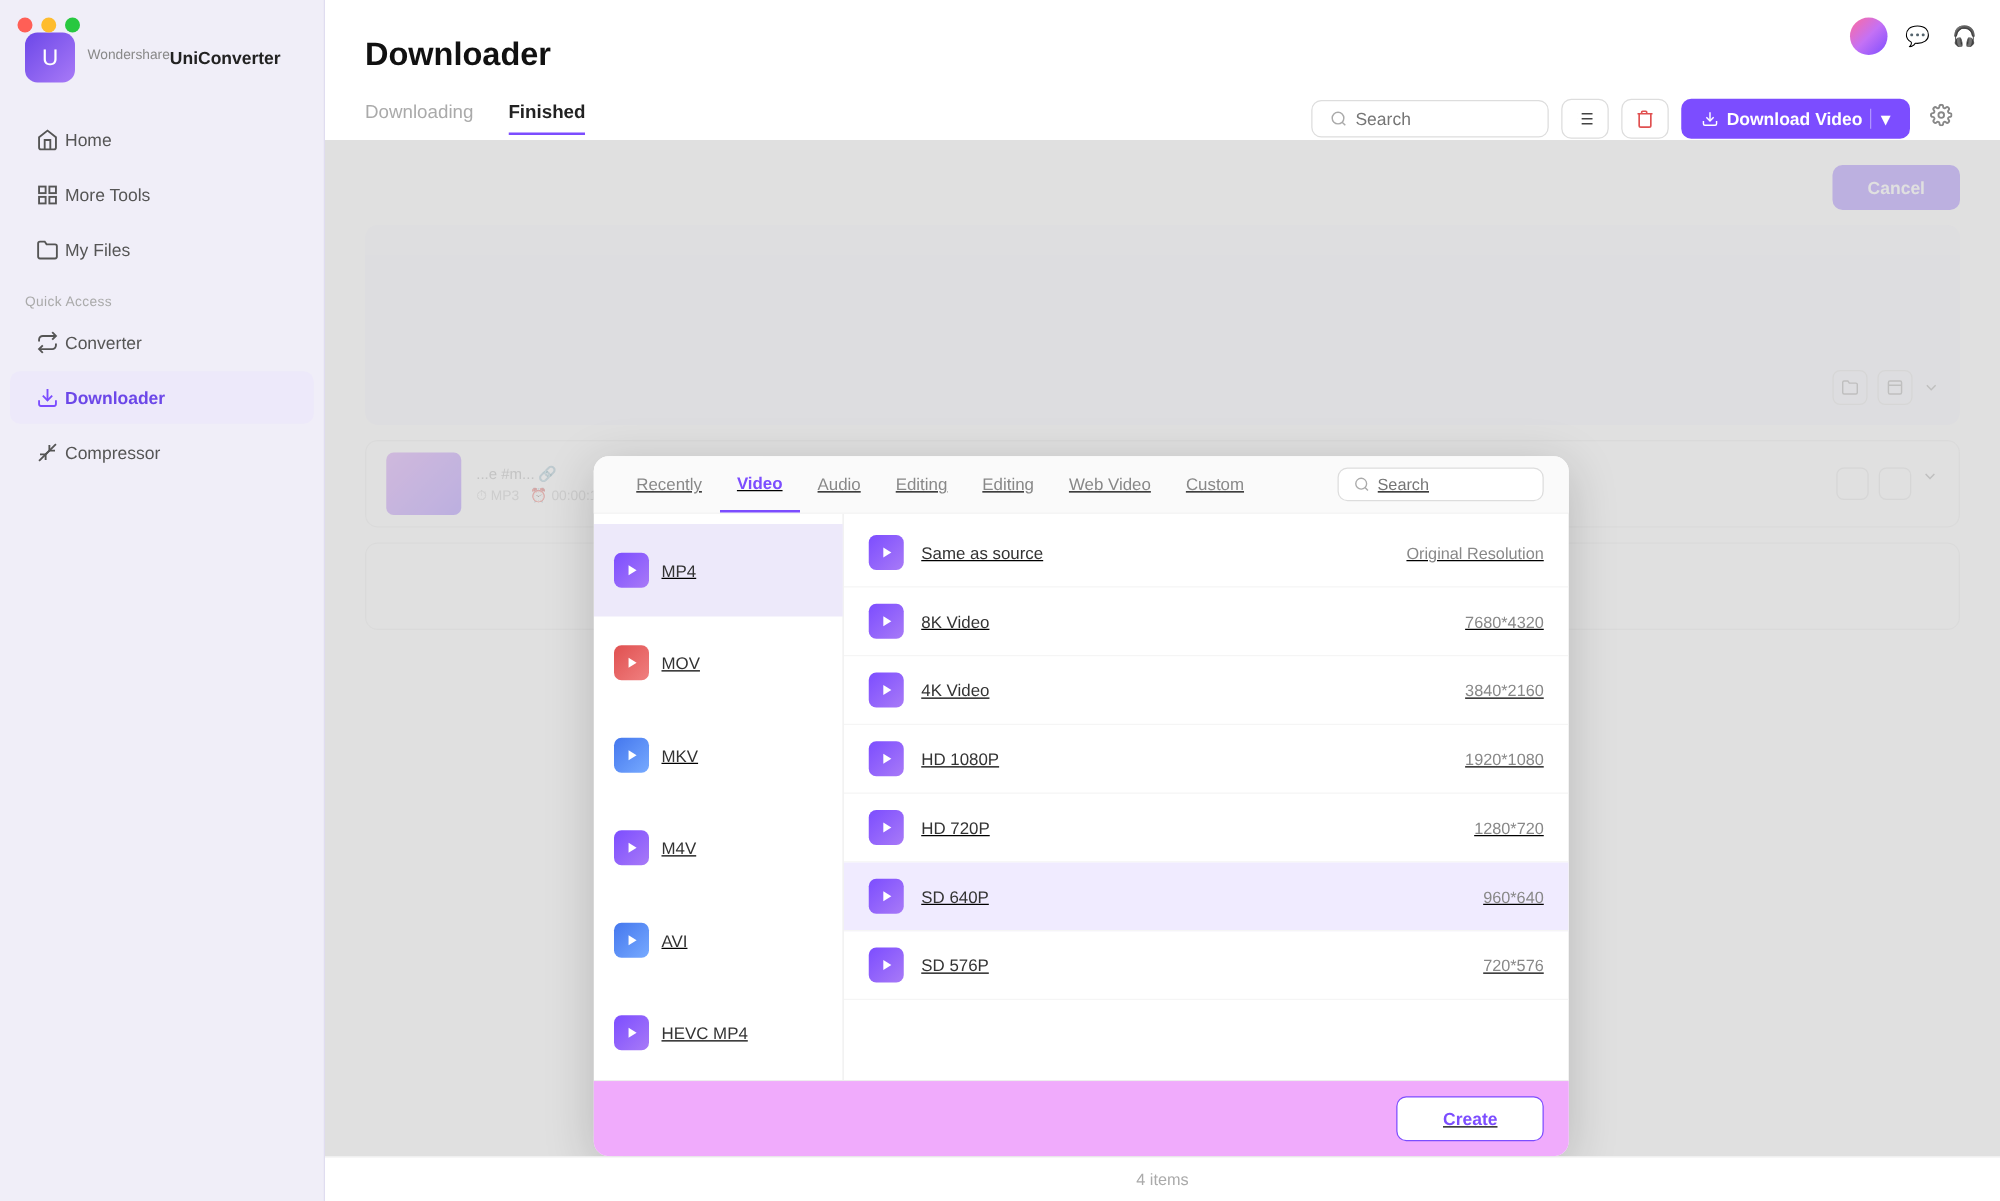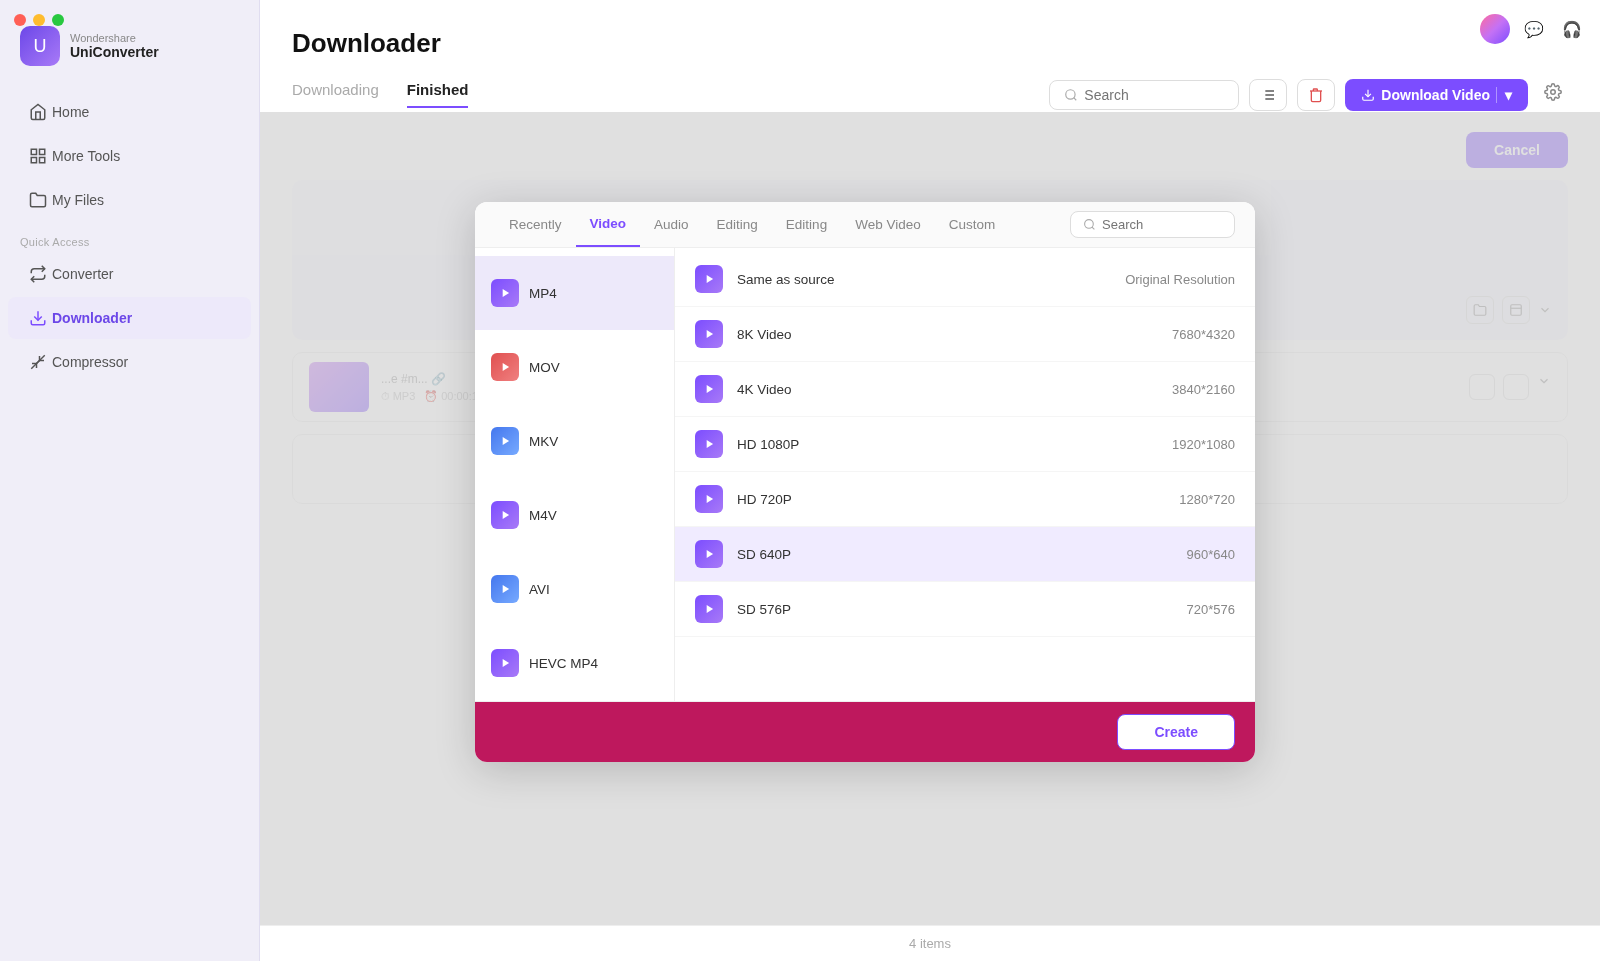--- a/index.html
+++ b/index.html
@@ -34,21 +34,20 @@
       background: linear-gradient(135deg, #6c47e8, #a87af7);
       border-radius: 10px;
       display: flex;
       align-items: center;
       justify-content: center;
       color: white;
       font-size: 18px;
     }
     .logo-text {
       display: flex;
-      flex-direction: column;
     }
     .logo-brand {
       font-size: 11px;
       color: #888;
     }
     .logo-name {
       font-size: 14px;
       font-weight: 600;
       color: #222;
     }
@@ -218,24 +217,25 @@
       font-weight: 600;
       cursor: pointer;
     }
 
     
     .modal-overlay {
       position: absolute;
       top: 0; left: 0; right: 0; bottom: 0;
       background: rgba(0,0,0,0.12);
       display: flex;
-      align-items: flex-start;
+      align-items: flex-end;
       justify-content: flex-start;
       padding: 90px 0 0 0;
       z-index: 10;
+      text-decoration: underline;
     }
     .modal {
       background: white;
       border-radius: 12px;
       box-shadow: 0 8px 40px rgba(0,0,0,0.18);
       width: 780px;
       margin-left: 215px;
       display: flex;
       flex-direction: column;
       max-height: 560px;
@@ -353,21 +353,21 @@
     }
     .quality-icon svg { width: 14px; height: 14px; fill: white; }
     .quality-name { flex: 1; font-weight: 500; }
     .quality-res { color: #888; font-size: 13px; }
 
     .modal-footer {
       padding: 12px 20px;
       display: flex;
       justify-content: flex-end;
       border-top: 1px solid #eee;
-      background: #be185d;
+      background: #f0abfc;
       border-radius: 0 0 12px 12px;
     }
     .create-btn {
       background: white;
       color: #7c4dff;
       border: 1.5px solid #7c4dff;
       border-radius: 8px;
       padding: 9px 36px;
       font-size: 14px;
       font-weight: 600;

